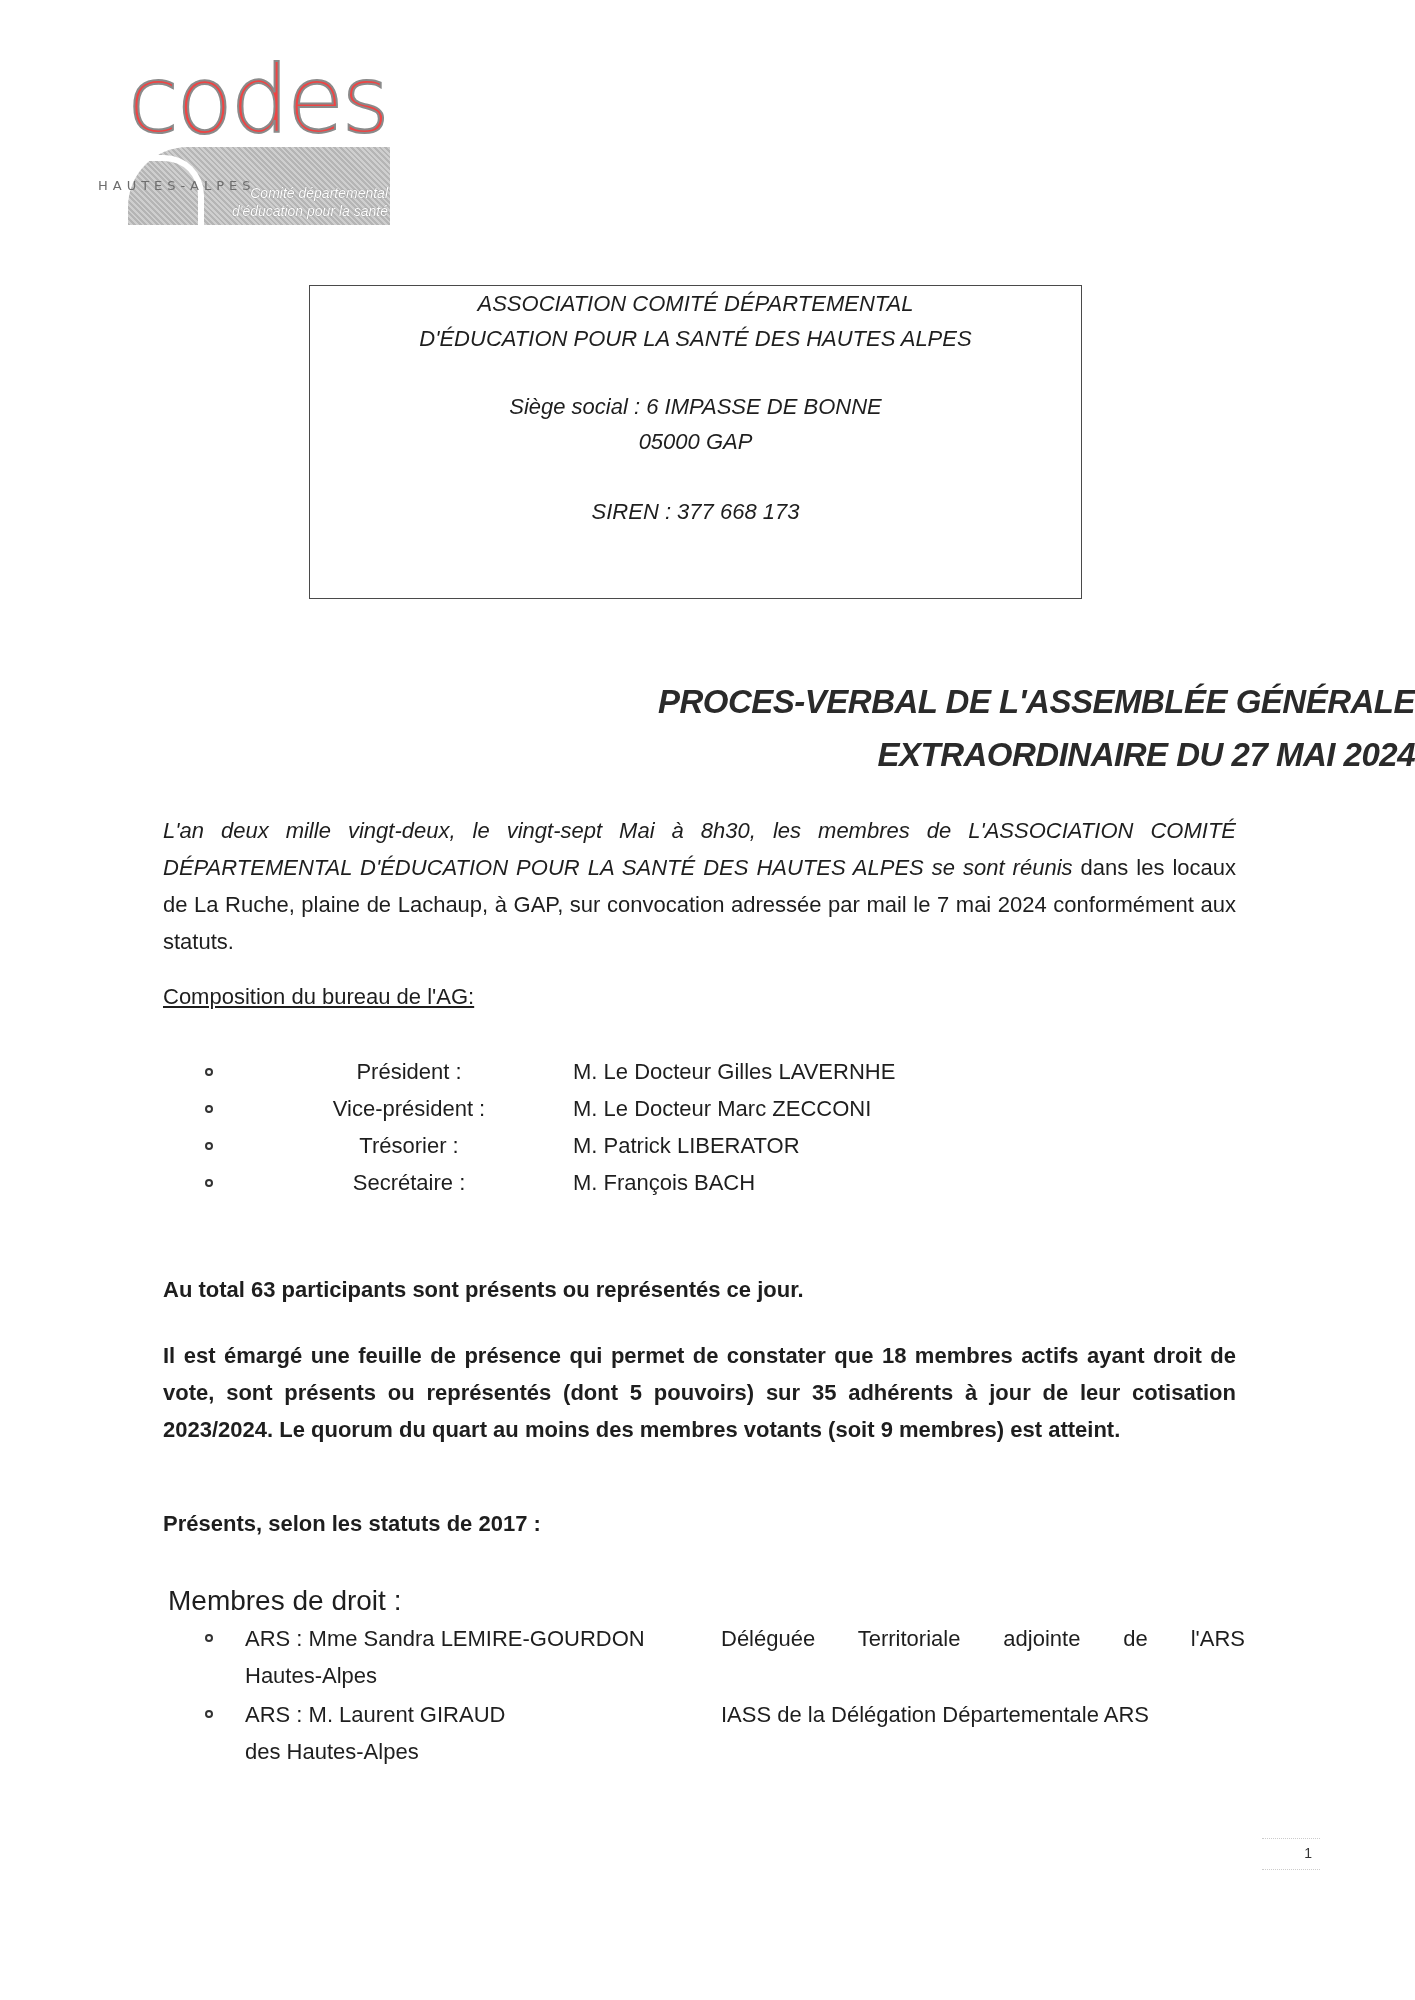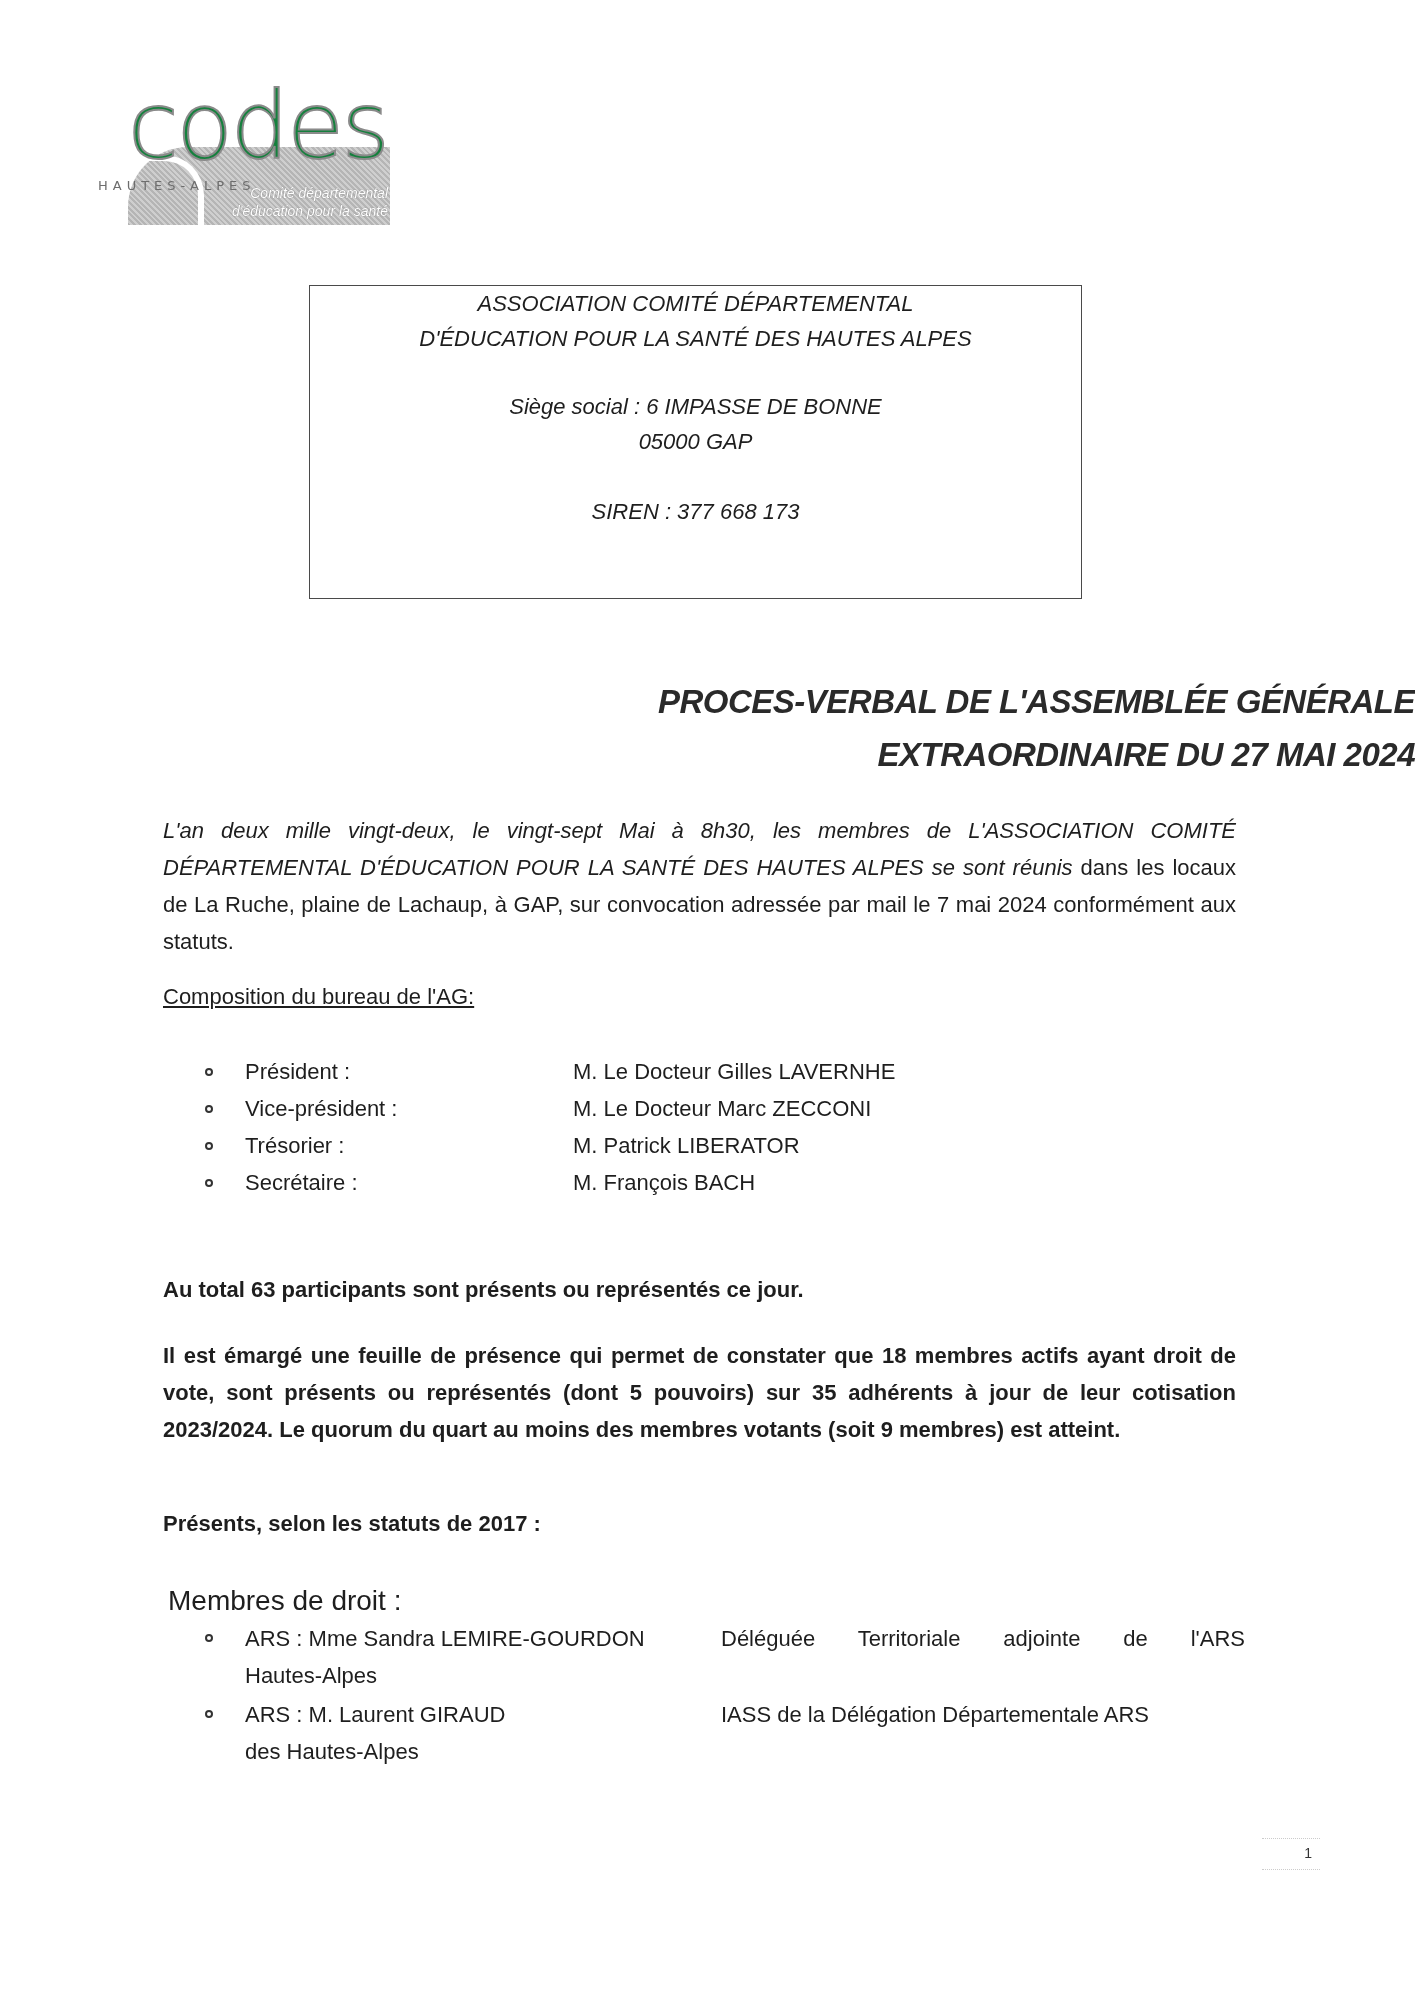--- a/index.html
+++ b/index.html
@@ -5,21 +5,21 @@
     html, body { margin: 0; padding: 0; background: #ffffff; }
     body {
       width: 1415px; height: 2000px; position: relative; overflow: hidden;
       font-family: "Liberation Sans", "DejaVu Sans", sans-serif;
       color: #1e1e1e;
     }
     .logo { position: absolute; left: 128px; top: 55px; width: 270px; height: 190px; }
     .logo-word {
       position: absolute; left: 0; top: 0;
       font-family: "DejaVu Sans", sans-serif; font-size: 92px; font-weight: 300;
-      color: #15803d; letter-spacing: -2px; line-height: 1; margin-top: 26px;
+      color: #ef4444; letter-spacing: -2px; line-height: 1;
       -webkit-text-stroke: 2px #8a8a8a;
     }
     .logo-band {
       position: absolute; left: 0; top: 92px; width: 262px; height: 78px;
       background: repeating-linear-gradient(45deg, #b5b5b5 0 2px, #cfcfcf 2px 4px);
       border-radius: 60px 0 0 0;
     }
     .logo-swoosh {
       position: absolute; left: 0; top: 100px; width: 70px; height: 70px;
       border-top: 6px solid #ffffff; border-right: 6px solid #ffffff; border-radius: 0 40px 0 0;
@@ -58,21 +58,21 @@
     }
     .intro { top: 812px; }
     .intro em { }
 
     .sec-heading {
       position: absolute; left: 163px; font-size: 22px; text-decoration: underline;
     }
     .composition-heading { top: 984px; text-align: center; }
 
     .bureau { position: absolute; left: 205px; top: 1053px; width: 900px; }
-    .bureau-row { display: flex; height: 37px; align-items: center; font-size: 22px; }
+    .bureau-row { display: flex; height: 37px; align-items: center; font-size: 22px; text-align: center; }
     .bullet {
       width: 8px; height: 8px; border: 2px solid #333; border-radius: 50%;
       box-sizing: border-box; margin-right: 32px; flex: none;
     }
     .bureau-role { width: 328px; }
 
     .bold-para { font-weight: bold; }
     .total { top: 1271px; }
     .quorum { top: 1337px; }
     .presents { top: 1505px; }

